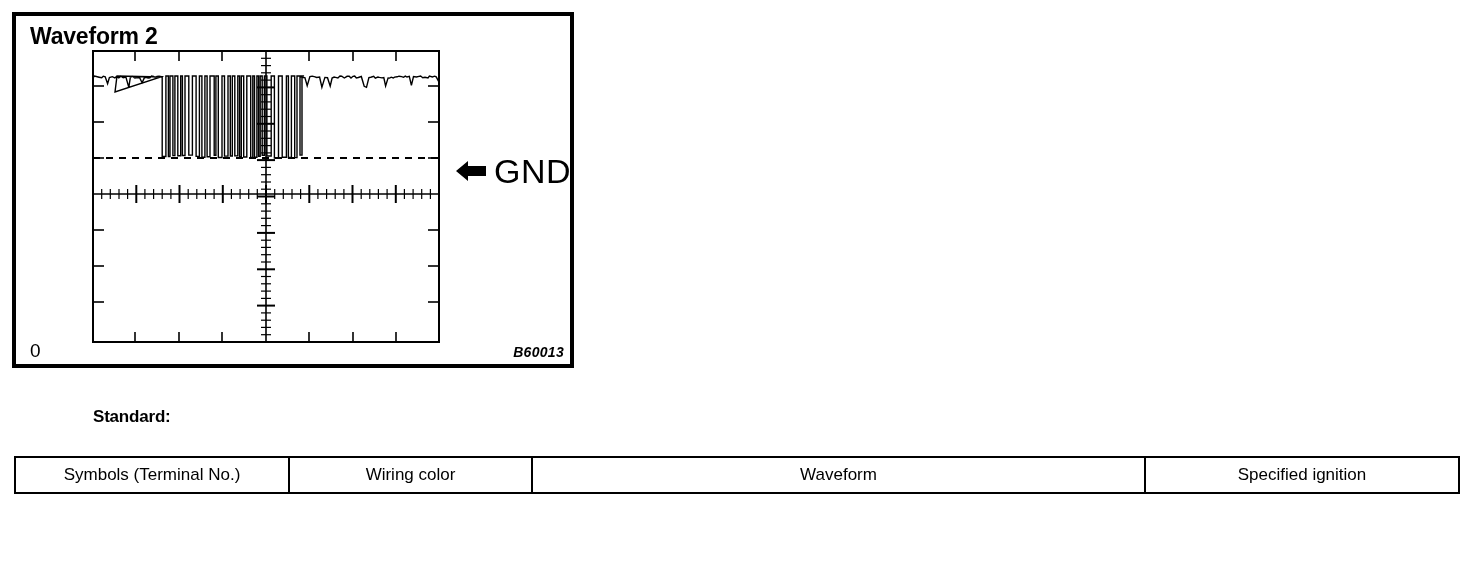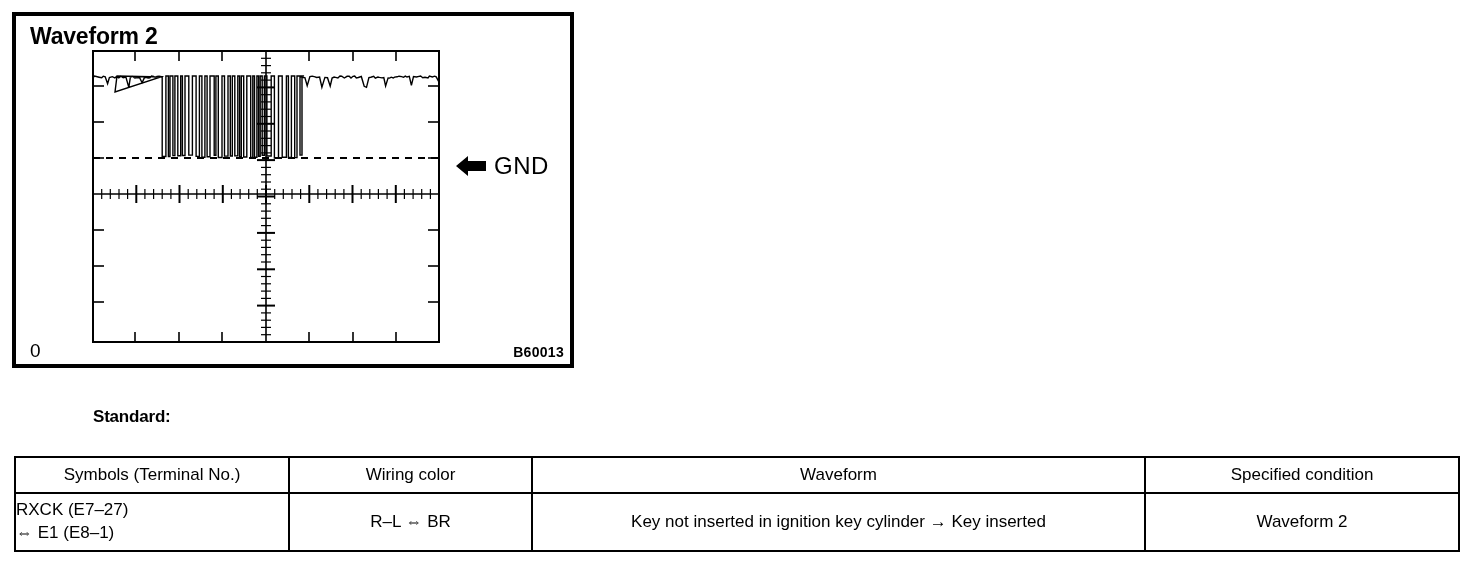--- a/index.html
+++ b/index.html
@@ -43,20 +43,21 @@
     font-size: 19px;
     line-height: 1;
   }
   .wave-code {
     position: absolute;
     right: 6px;
     bottom: 4px;
     font-size: 14px;
     font-weight: bold;
     letter-spacing: 0.3px;
+    font-style: italic;
   }
 
   
   .scope {
     position: absolute;
     left: 76px;
     top: 34px;
     width: 348px;
     height: 293px;
   }
@@ -66,21 +67,21 @@
   .gnd-marker {
     position: absolute;
     left: 440px;
     top: 138px;
     display: flex;
     align-items: center;
     gap: 8px;
   }
   .gnd-arrow { display: block; }
   .gnd-label {
-    font-size: 24px;
+    font-size: 34px;
     line-height: 1;
     letter-spacing: 0.5px;
     text-align: right;
   }
 
   
   .standard-heading {
     position: absolute;
     left: 93px;
     top: 407px;
@@ -279,25 +280,16 @@
     <col class="col-sym">
       <col class="col-wire">
       <col class="col-cond">
       <col class="col-spec">
   </colgroup>
   <tbody>
     <tr class="head">
       <td class="cell-center">Symbols (Terminal No.)</td>
       <td class="cell-center">Wiring color</td>
       <td class="cell-center">Waveform</td>
-      <td class="cell-center">Specified condition</td>
-    </tr>
-    <tr class="body">
-      <td class="cell-left">
-        <div>RXCK (E7–27)</div>
-        <div>⇔ E1 (E8–1)</div>
-      </td>
-      <td class="cell-center">R–L ⇔ BR</td>
-      <td class="cell-center">Key not inserted in ignition key cylinder → Key inserted</td>
-      <td class="cell-center">Waveform 2</td>
+      <td class="cell-center">Specified ignition</td>
     </tr>
   </tbody>
 </table>
 
 </body></html>

